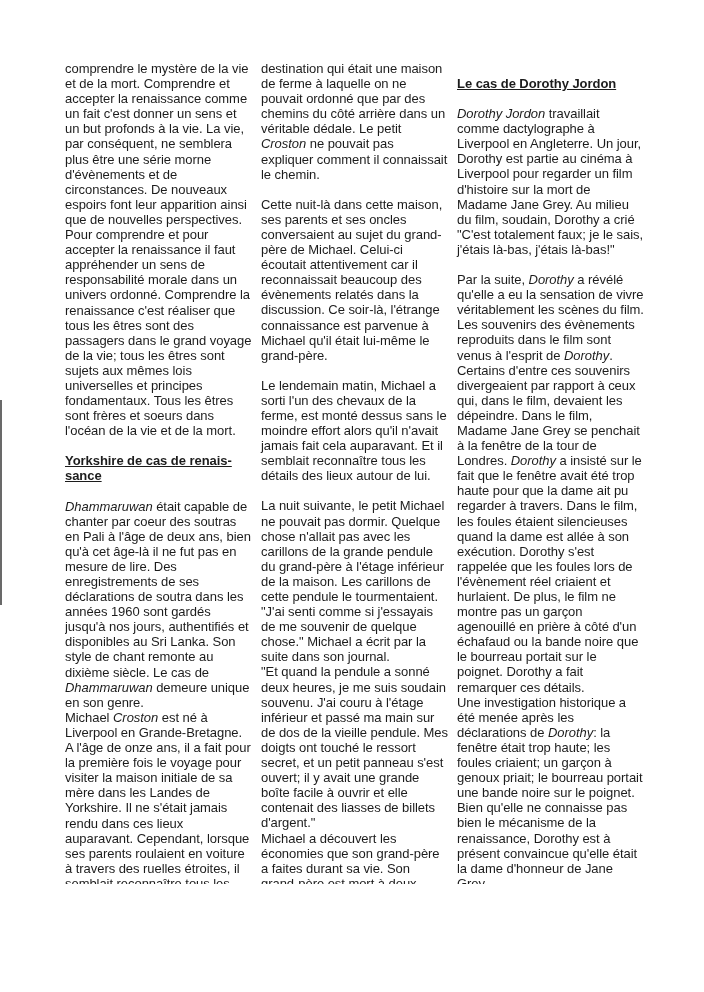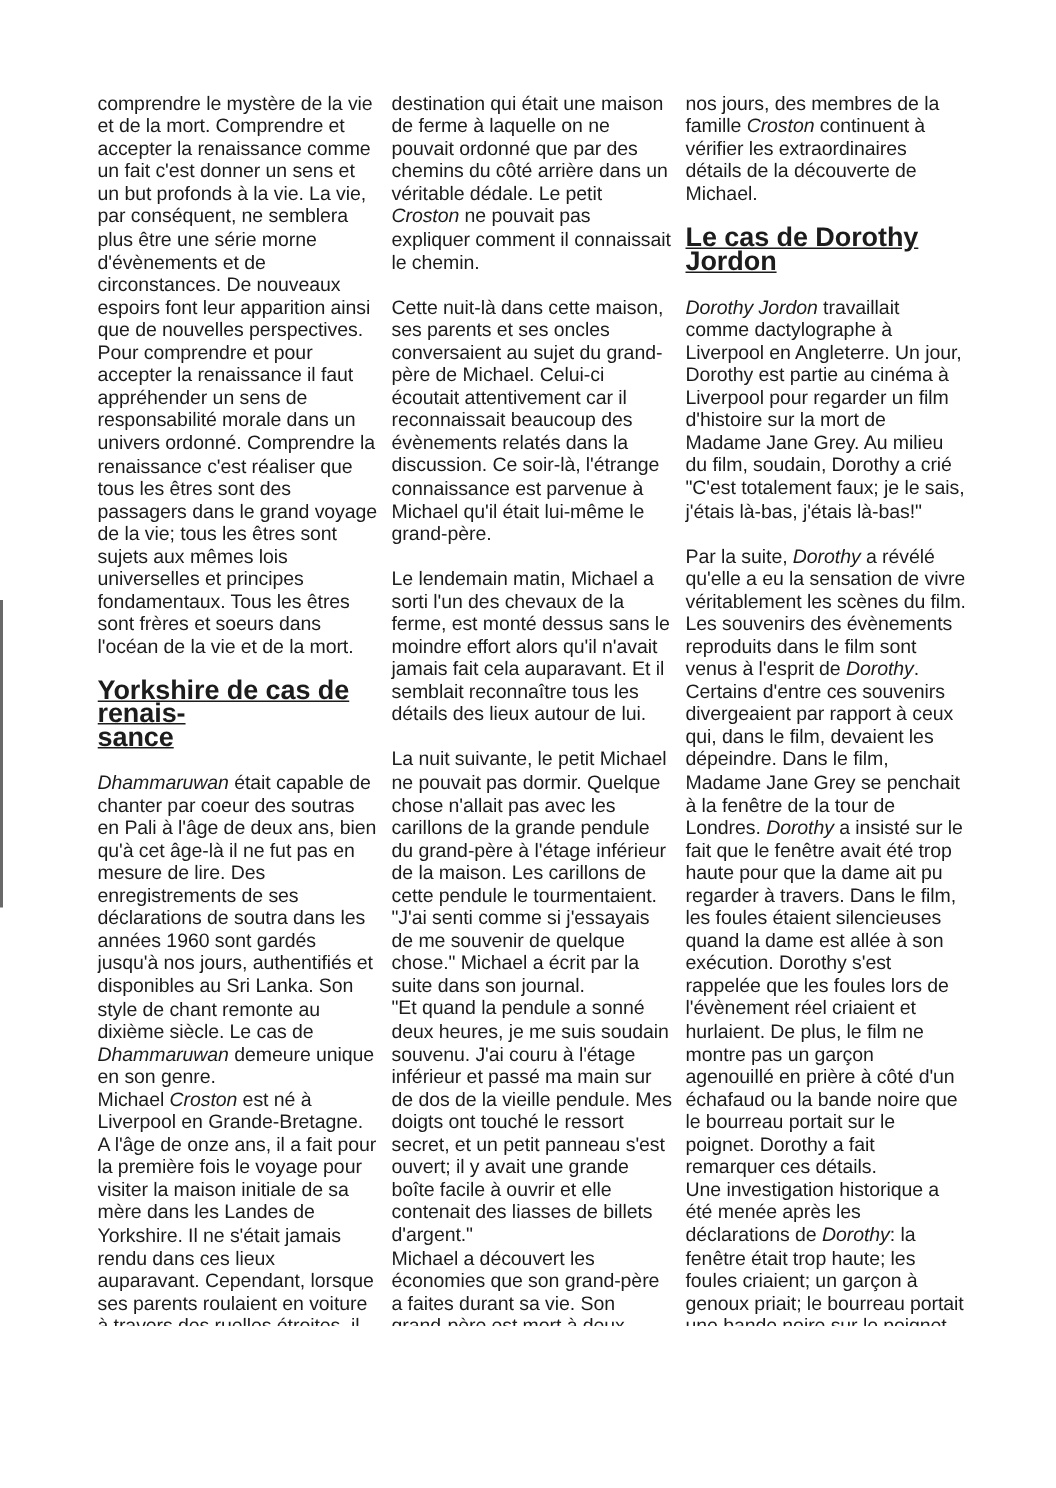--- a/index.html
+++ b/index.html
@@ -28,21 +28,21 @@
     font-size: 13px;
     line-height: 15.1px;
     letter-spacing: -0.05px;
     text-align: left;
     hyphens: auto;
     -webkit-hyphens: auto;
     word-wrap: break-word;
   }
   .column .paragraph { margin: 0; }
   .column .heading {
-    font-size: 18px;
+    font-size: 13px;
     font-weight: bold;
     text-decoration: underline;
     white-space: pre-line;
     margin: 0;
   }
   .spaced { margin-top: 15px !important; }
   .it { font-style: italic; }
   .footer {
     position: absolute;
     left: 65px; top: 930px;
@@ -78,21 +78,20 @@
       </div>
     <div class="column">
         <p class="paragraph"><span>destination qui était une maison de ferme à laquelle on ne pouvait ordonné que par des chemins du côté arrière dans un véritable dédale. Le petit </span><span class="it">Croston</span><span> ne pouvait pas expliquer comment il connaissait le chemin.</span></p>
         <p class="paragraph spaced"><span>Cette nuit-là dans cette maison, ses parents et ses oncles conversaient au sujet du grand-père de Michael. Celui-ci écoutait attentivement car il reconnaissait beaucoup des évènements relatés dans la discussion. Ce soir-là, l'étrange connaissance est parvenue à Michael qu'il était lui-même le grand-père.</span></p>
         <p class="paragraph spaced"><span>Le lendemain matin, Michael a sorti l'un des chevaux de la ferme, est monté dessus sans le moindre effort alors qu'il n'avait jamais fait cela auparavant. Et il semblait reconnaître tous les détails des lieux autour de lui.</span></p>
         <p class="paragraph spaced"><span>La nuit suivante, le petit Michael ne pouvait pas dormir. Quelque chose n'allait pas avec les carillons de la grande pendule du grand-père à l'étage inférieur de la maison. Les carillons de cette pendule le tourmentaient. "J'ai senti comme si j'essayais de me souvenir de quelque chose." Michael a écrit par la suite dans son journal.</span></p>
         <p class="paragraph"><span>"Et quand la pendule a sonné deux heures, je me suis soudain souvenu. J'ai couru à l'étage inférieur et passé ma main sur de dos de la vieille pendule. Mes doigts ont touché le ressort secret, et un petit panneau s'est ouvert; il y avait une grande boîte facile à ouvrir et elle contenait des liasses de billets d'argent."</span></p>
         <p class="paragraph"><span>Michael a découvert les économies que son grand-père a faites durant sa vie. Son grand-père est mort à deux heures du matin, de manière soudaine de sorte qu'il n'a pas pu informer qui que ce soit de l'endroit où il avait caché ses économies. De</span></p>
       </div>
     <div class="column">
-        <p class="paragraph"><span>nos jours, des membres de la famille </span><span class="it">Croston</span><span> continuent à vérifier les extraordinaires détails de la découverte de Michael.</span></p>
         <h2 class="heading spaced"><span>Le cas de Dorothy Jordon</span></h2>
         <p class="paragraph spaced"><span class="it">Dorothy Jordon</span><span> travaillait comme dactylographe à Liverpool en Angleterre. Un jour, Dorothy est partie au cinéma à Liverpool pour regarder un film d'histoire sur la mort de Madame Jane Grey. Au milieu du film, soudain, Dorothy a crié "C'est totalement faux; je le sais, j'étais là-bas, j'étais là-bas!"</span></p>
         <p class="paragraph spaced"><span>Par la suite, </span><span class="it">Dorothy</span><span> a révélé qu'elle a eu la sensation de vivre véritablement les scènes du film. Les souvenirs des évènements reproduits dans le film sont venus à l'esprit de </span><span class="it">Dorothy</span><span>. Certains d'entre ces souvenirs divergeaient par rapport à ceux qui, dans le film, devaient les dépeindre. Dans le film, Madame Jane Grey se penchait à la fenêtre de la tour de Londres. </span><span class="it">Dorothy</span><span> a insisté sur le fait que le fenêtre avait été trop haute pour que la dame ait pu regarder à travers. Dans le film, les foules étaient silencieuses quand la dame est allée à son exécution. Dorothy s'est rappelée que les foules lors de l'évènement réel criaient et hurlaient. De plus, le film ne montre pas un garçon agenouillé en prière à côté d'un échafaud ou la bande noire que le bourreau portait sur le poignet. Dorothy a fait remarquer ces détails.</span></p>
         <p class="paragraph"><span>Une investigation historique a été menée après les déclarations de </span><span class="it">Dorothy</span><span>: la fenêtre était trop haute; les foules criaient; un garçon à genoux priait; le bourreau portait une bande noire sur le poignet. Bien qu'elle ne connaisse pas bien le mécanisme de la renaissance, Dorothy est à présent convaincue qu'elle était la dame d'honneur de Jane Grey.</span></p>
       </div>
   </div>
 
   <div class="footer">
     <span class="page-number">11</span>
   </div>

